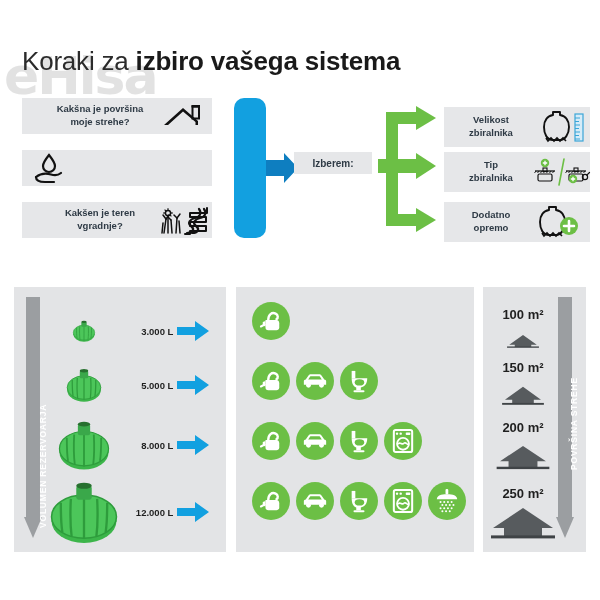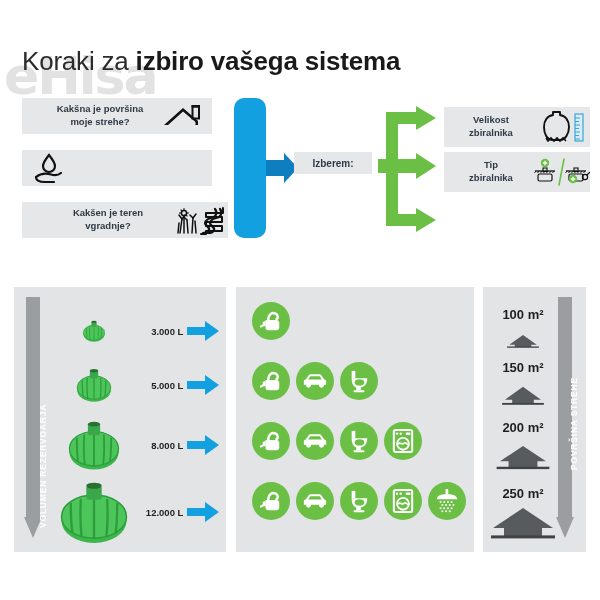--- a/index.html
+++ b/index.html
@@ -54,21 +54,21 @@
     line-height:1.32;
     padding-left:20px;
   }
   .qbox .qicon{
     width:54px;height:100%;
     display:flex;align-items:center;justify-content:center;
   }
 
   #q1{left:22px;top:98px;width:190px;height:36px;}
   #q2{left:22px;top:150px;width:190px;height:36px;}
-  #q3{left:22px;top:202px;width:206px;height:36px;}
+  #q3{left:22px;top:202px;width:190px;height:36px;}
 
   .rbox{
     position:absolute;
     background:#e6e7e9;
     display:flex;align-items:center;
     box-sizing:border-box;
   }
   .rbox .rtext{
     width:82px;
     text-align:center;
@@ -96,21 +96,21 @@
   .bluebar{position:absolute;left:234px;top:98px;width:66px;height:140px;}
   .greenfork{position:absolute;left:378px;top:96px;width:70px;height:146px;}
 
   
   .panel{position:absolute;background:#e3e4e6;}
   #panelL{left:14px;top:287px;width:212px;height:265px;}
   #panelM{left:236px;top:287px;width:238px;height:265px;}
   #panelR{left:483px;top:287px;width:103px;height:265px;}
 
   
-  .volrow{position:absolute;left:40px;width:172px;display:flex;align-items:center;padding-left:10px;}
+  .volrow{position:absolute;left:40px;width:172px;display:flex;align-items:center;}
   .tankcell{width:92px;display:flex;align-items:center;justify-content:center;}
   .vollabel{
     width:46px;text-align:right;
     font-size:9.5px;font-weight:700;color:#1f1f1f;
     white-space:nowrap;
   }
   .bluearrowcell{width:40px;display:flex;align-items:center;justify-content:center;}
 
   .vertlabel{
     position:absolute;
@@ -302,20 +302,34 @@
           <rect x="10" y="13" width="4" height="3.5" fill="none" stroke="#111" stroke-width="1.1"></rect>
           <circle cx="9" cy="24" r="4.2" fill="#6cbf45"></circle>
           <path d="M9 21.8 L9 26.2 M6.8 24 L11.2 24" stroke="#fff" stroke-width="1.3"></path>
           <circle cx="21" cy="22" r="2.6" fill="none" stroke="#111" stroke-width="1.2"></circle>
           <path d="M22.8 20.2 L25.5 17.5" stroke="#111" stroke-width="1.2" stroke-linecap="round"></path>
         </g>
       </svg>
     </div>
   </div>
 
+  <div class="rbox" id="r3">
+    <div class="rtext">
+      <span>Dodatno</span><br>
+      <span>opremo</span>
+    </div>
+    <div class="ricon">
+      <svg width="52" height="34" viewBox="0 0 52 34">
+        <path d="M14 5 L14 2 L21 2 L21 5 C27 6 30 11 30 17 C30 24 26 30 21 30 L14 30 C8 30 5 24 5 17 C5 11 8 6 14 5 Z" fill="none" stroke="#111" stroke-width="1.9" stroke-linejoin="round"></path>
+        <path d="M7 28 L9 31 L12 28 L15 31 L18 28 L21 31 L24 28 L27 31" fill="none" stroke="#111" stroke-width="1.6"></path>
+        <circle cx="34" cy="21" r="9" fill="#6cbf45"></circle>
+        <path d="M34 16 L34 26 M29 21 L39 21" stroke="#fff" stroke-width="2.6" stroke-linecap="round"></path>
+      </svg>
+    </div>
+  </div>
 
 
   <div class="panel" id="panelL"></div>
   <div class="panel" id="panelM"></div>
   <div class="panel" id="panelR"></div>
 
   <div style="position:absolute;left:24px;top:297px;width:18px;height:243px;">
     <svg width="18" height="243" viewBox="0 0 18 243">
       <rect x="2" y="0" width="14" height="220" fill="#9b9ea1"></rect>
       <path d="M0 220 L18 220 L9 241 Z" fill="#9b9ea1"></path>

